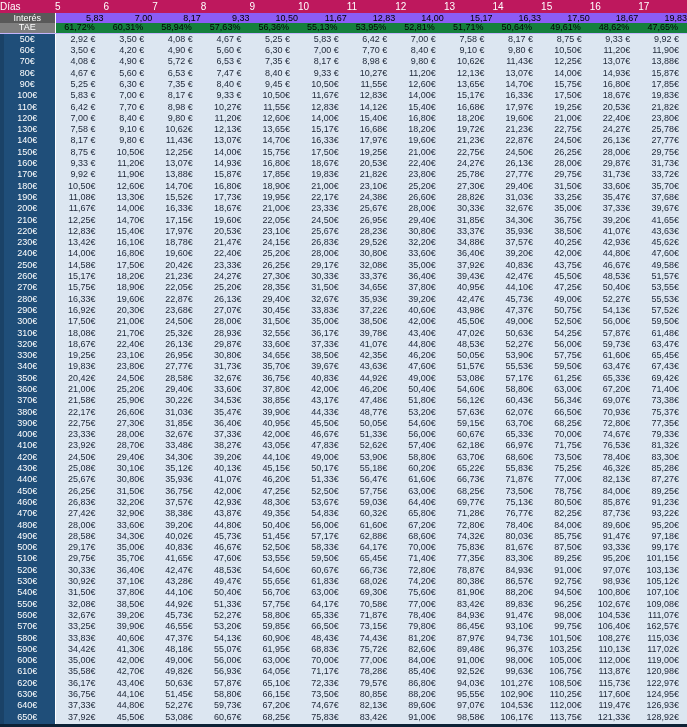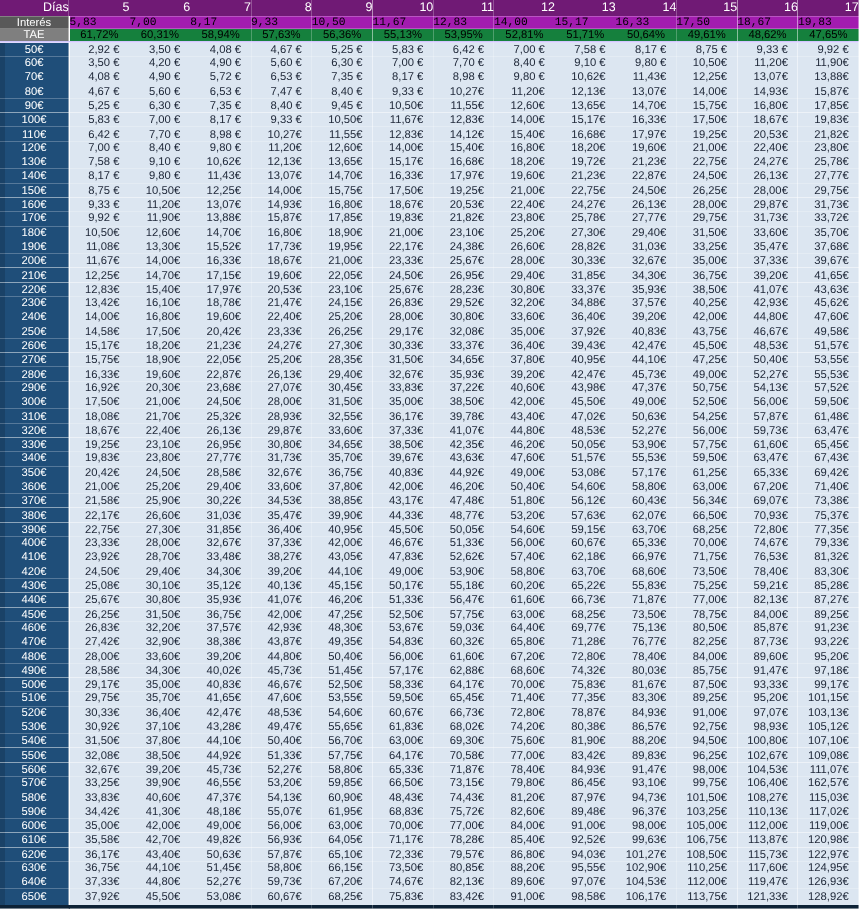--- a/index.html
+++ b/index.html
@@ -10,26 +10,26 @@
   table.grid{
     width:687px;height:727px;border-collapse:collapse;table-layout:fixed;
     border-bottom:3px solid #0d2236;
   }
   .grid th,.grid td{
     padding:0;margin:0;font-size:9px;line-height:1;
     white-space:nowrap;overflow:hidden;font-weight:normal;
   }
   tr.days-row{height:13px;}
   tr.days-row th{
-    background:#701a75;color:#ffffff;font-size:10px;text-align:right;padding-left:22px;
+    background:#be185d;color:#ffffff;font-size:10px;text-align:left;
   }
   .rlabel{border-right:1px solid #ffffff;text-align:center;color:#ffffff;}
   tr.interes-row{height:10px;}
   tr.interes-row .rlabel{background:#595959;}
-  tr.interes-row td{background:#a21caf;color:#000000;text-align:left;font-family:Liberation Mono, monospace;}
+  tr.interes-row td{background:#8b5cf6;color:#000000;text-align:right;}
   tr.tae-row{height:10px;}
   tr.tae-row .rlabel{background:#7f7f7f;}
   tr.tae-row td{background:#15803d;color:#000000;text-align:center;}
   tr.tae-row td, tr.tae-row th{border-bottom:1px solid #c4b5fd;}
   tr.amount-row .rlabel{background:#1f4e79;box-shadow:inset 4px 0 0 rgba(0,0,0,0.15);}
   tr.amount-row td{
     background:#dce6f1;color:#1d2637;text-align:right;padding-right:8px;
   }
 </style>
 </head>
@@ -705,21 +705,21 @@
         <td>30,10€</td>
         <td>35,12€</td>
         <td>40,13€</td>
         <td>45,15€</td>
         <td>50,17€</td>
         <td>55,18€</td>
         <td>60,20€</td>
         <td>65,22€</td>
         <td>55,83€</td>
         <td>75,25€</td>
-        <td>59,21€</td>
+        <td>46,32€</td>
         <td>85,28€</td>
       </tr>
       <tr class="amount-row">
         <th class="rlabel">440€</th>
         <td>25,67€</td>
         <td>30,80€</td>
         <td>35,93€</td>
         <td>41,07€</td>
         <td>46,20€</td>
         <td>51,33€</td>

